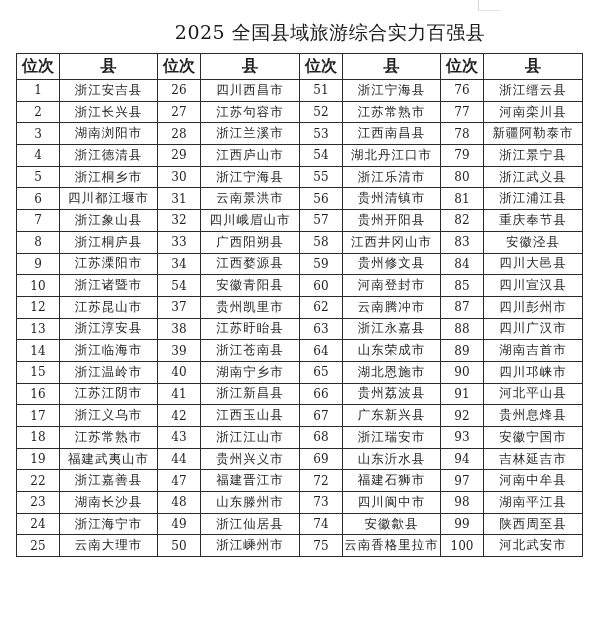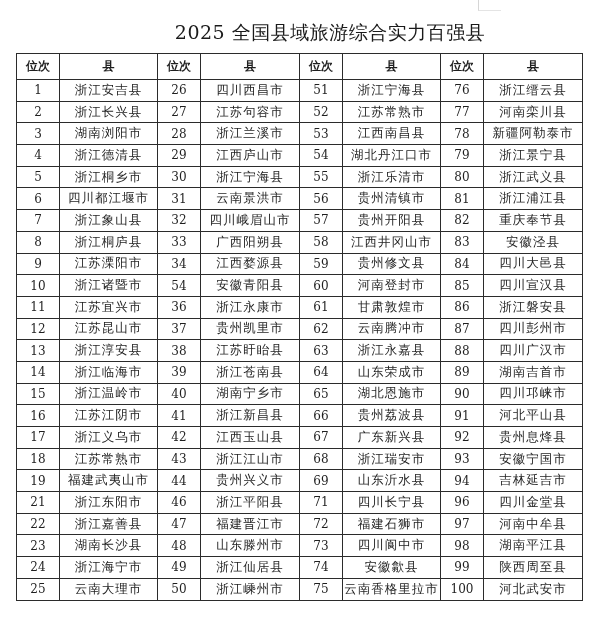--- a/index.html
+++ b/index.html
@@ -18,21 +18,21 @@
     table.rank {
       position: absolute; left: 16px; top: 53px;
       border-collapse: collapse; table-layout: fixed;
       width: 567px;
     }
     table.rank td, table.rank th {
       border: 1px solid #2b2b2b; text-align: center; padding: 0;
       white-space: nowrap; overflow: hidden;
     }
     table.rank th {
-      height: 25px; font-size: 12px; font-weight: bold;
+      height: 25px; font-size: 16px; font-weight: bold;
       font-family: Liberation Mono, monospace;
       text-align: center;
     }
     table.rank td { height: 20.7px; font-size: 12.5px; letter-spacing: 1px; }
     table.rank td.num { letter-spacing: 0; font-size: 12px; }
     col.c-rank { width: 43px; }
     col.c-name { width: 98px; }
     col.c-rank2 { width: 43px; }
     col.c-name2 { width: 99px; }
   </style>
@@ -161,30 +161,20 @@
         <td class="num">10</td>
         <td>浙江诸暨市</td>
         <td class="num">54</td>
         <td>安徽青阳县</td>
         <td class="num">60</td>
         <td>河南登封市</td>
         <td class="num">85</td>
         <td>四川宣汉县</td>
       </tr>
       <tr>
-        <td class="num">11</td>
-        <td>江苏宜兴市</td>
-        <td class="num">36</td>
-        <td>浙江永康市</td>
-        <td class="num">61</td>
-        <td>甘肃敦煌市</td>
-        <td class="num">86</td>
-        <td>浙江磐安县</td>
-      </tr>
-      <tr>
         <td class="num">12</td>
         <td>江苏昆山市</td>
         <td class="num">37</td>
         <td>贵州凯里市</td>
         <td class="num">62</td>
         <td>云南腾冲市</td>
         <td class="num">87</td>
         <td>四川彭州市</td>
       </tr>
       <tr>
@@ -251,30 +241,20 @@
         <td class="num">19</td>
         <td>福建武夷山市</td>
         <td class="num">44</td>
         <td>贵州兴义市</td>
         <td class="num">69</td>
         <td>山东沂水县</td>
         <td class="num">94</td>
         <td>吉林延吉市</td>
       </tr>
       <tr>
-        <td class="num">21</td>
-        <td>浙江东阳市</td>
-        <td class="num">46</td>
-        <td>浙江平阳县</td>
-        <td class="num">71</td>
-        <td>四川长宁县</td>
-        <td class="num">96</td>
-        <td>四川金堂县</td>
-      </tr>
-      <tr>
         <td class="num">22</td>
         <td>浙江嘉善县</td>
         <td class="num">47</td>
         <td>福建晋江市</td>
         <td class="num">72</td>
         <td>福建石狮市</td>
         <td class="num">97</td>
         <td>河南中牟县</td>
       </tr>
       <tr>

